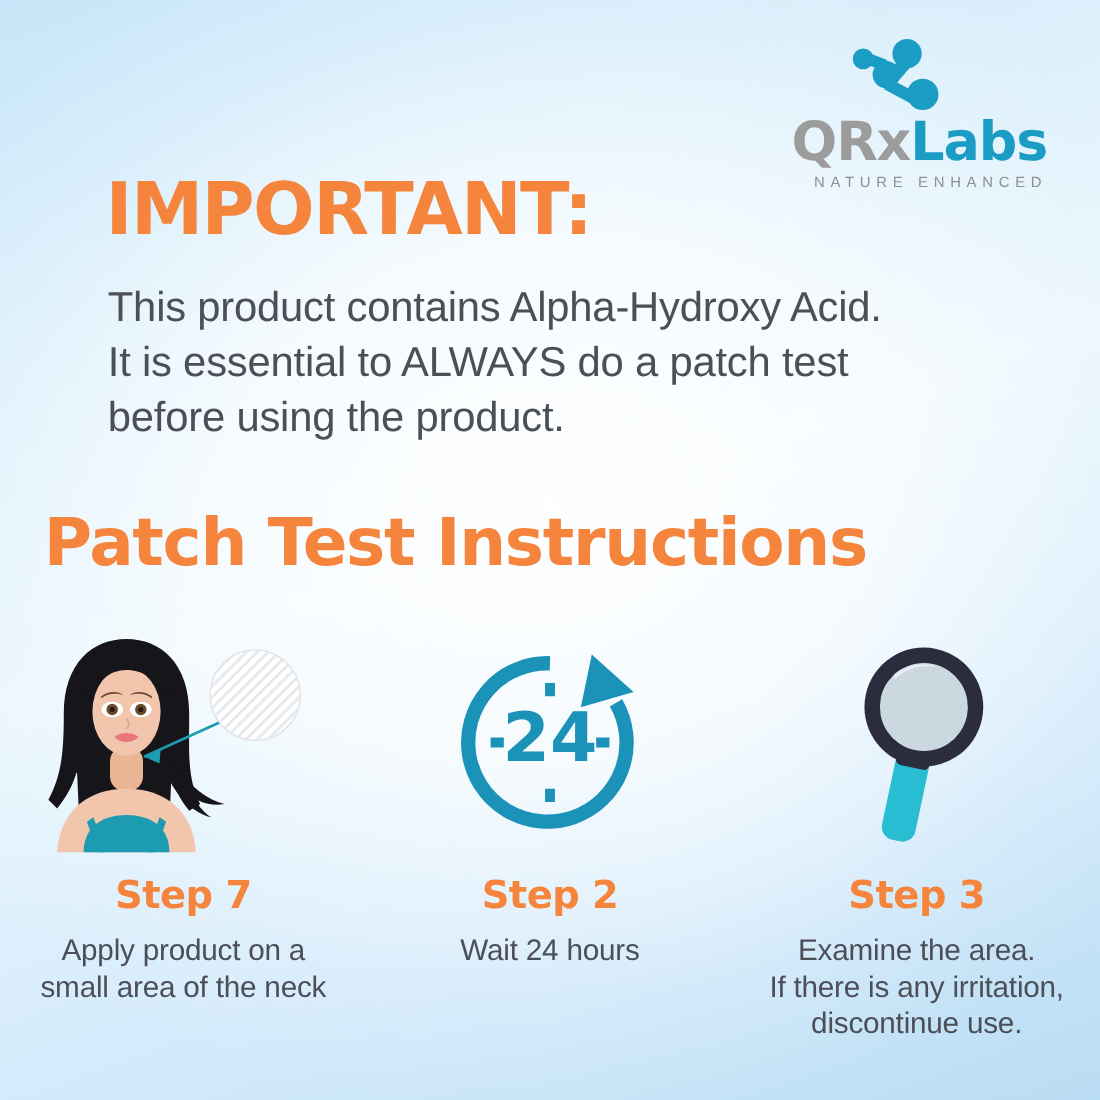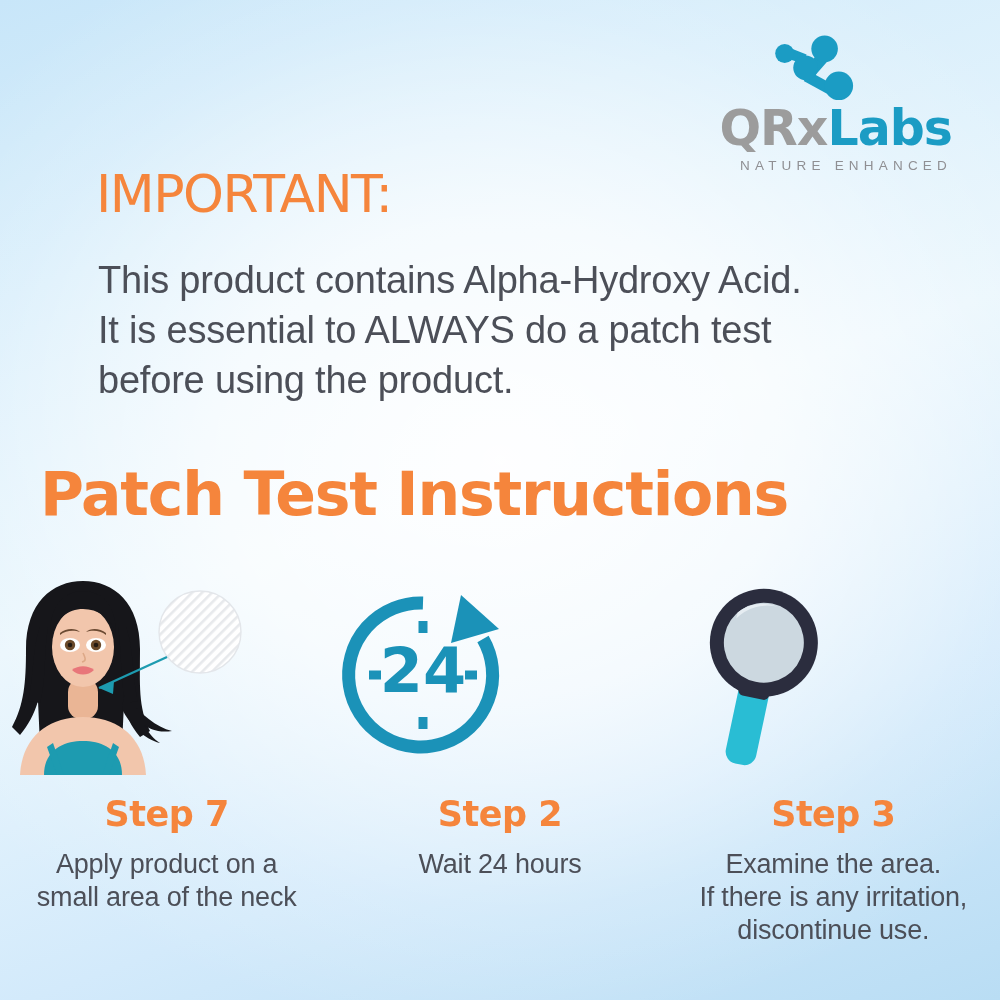--- a/index.html
+++ b/index.html
@@ -54,24 +54,24 @@
     font-size: 13.5px;
     letter-spacing: 5.2px;
     color: #8f8f93;
     white-space: nowrap;
   }
 
   
   .important {
     position: absolute;
     left: 96px;
-    top: 168px;
-    font-family: "DejaVu Sans", sans-serif;
-    font-weight: normal;
-    font-size: 52px;
+    top: 158px;
+    font-family: "DejaVu Sans", sans-serif;
+    font-weight: bold;
+    font-size: 66px;
     letter-spacing: -1.5px;
     color: #f5853c;
     line-height: 1;
   }
   .intro {
     position: absolute;
     left: 98px;
     top: 255px;
     width: 880px;
     font-family: Liberation Sans, sans-serif;
@@ -109,21 +109,21 @@
     flex: 1 1 0;
     display: flex;
     flex-direction: column;
     align-items: center;
   }
   .step-art {
     height: 200px;
     width: 100%;
     display: flex;
     align-items: center;
-    justify-content: flex-start;
+    justify-content: center;
   }
   .step-label {
     margin-top: 22px;
     font-family: "DejaVu Sans", sans-serif;
     font-weight: bold;
     font-size: 35px;
     color: #f5853c;
     letter-spacing: -0.5px;
     line-height: 1;
   }

